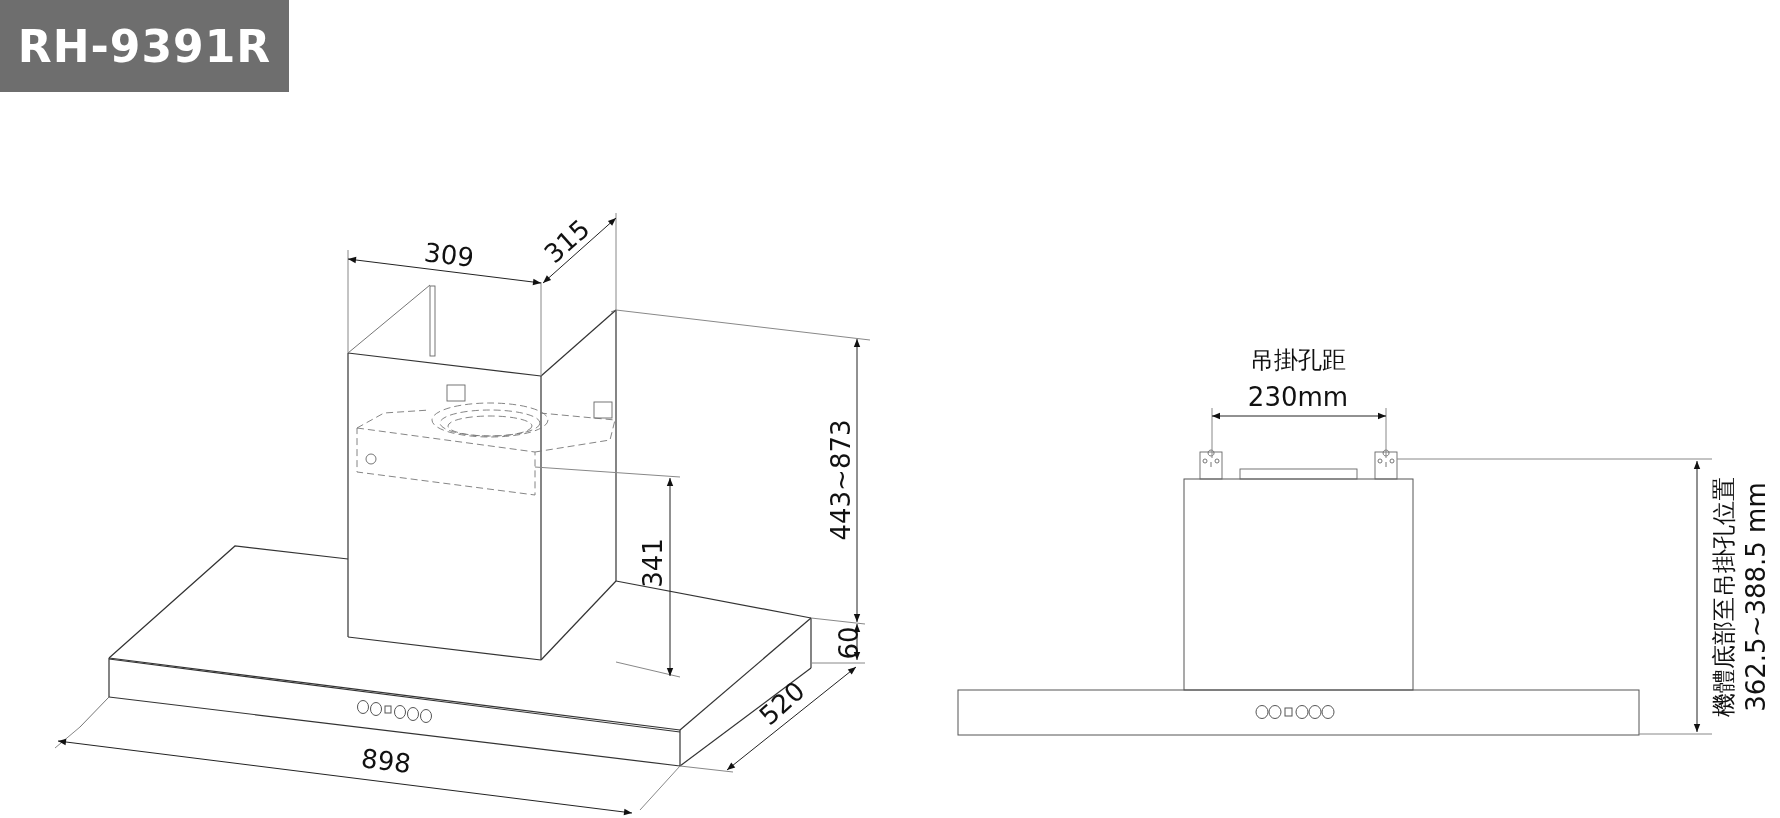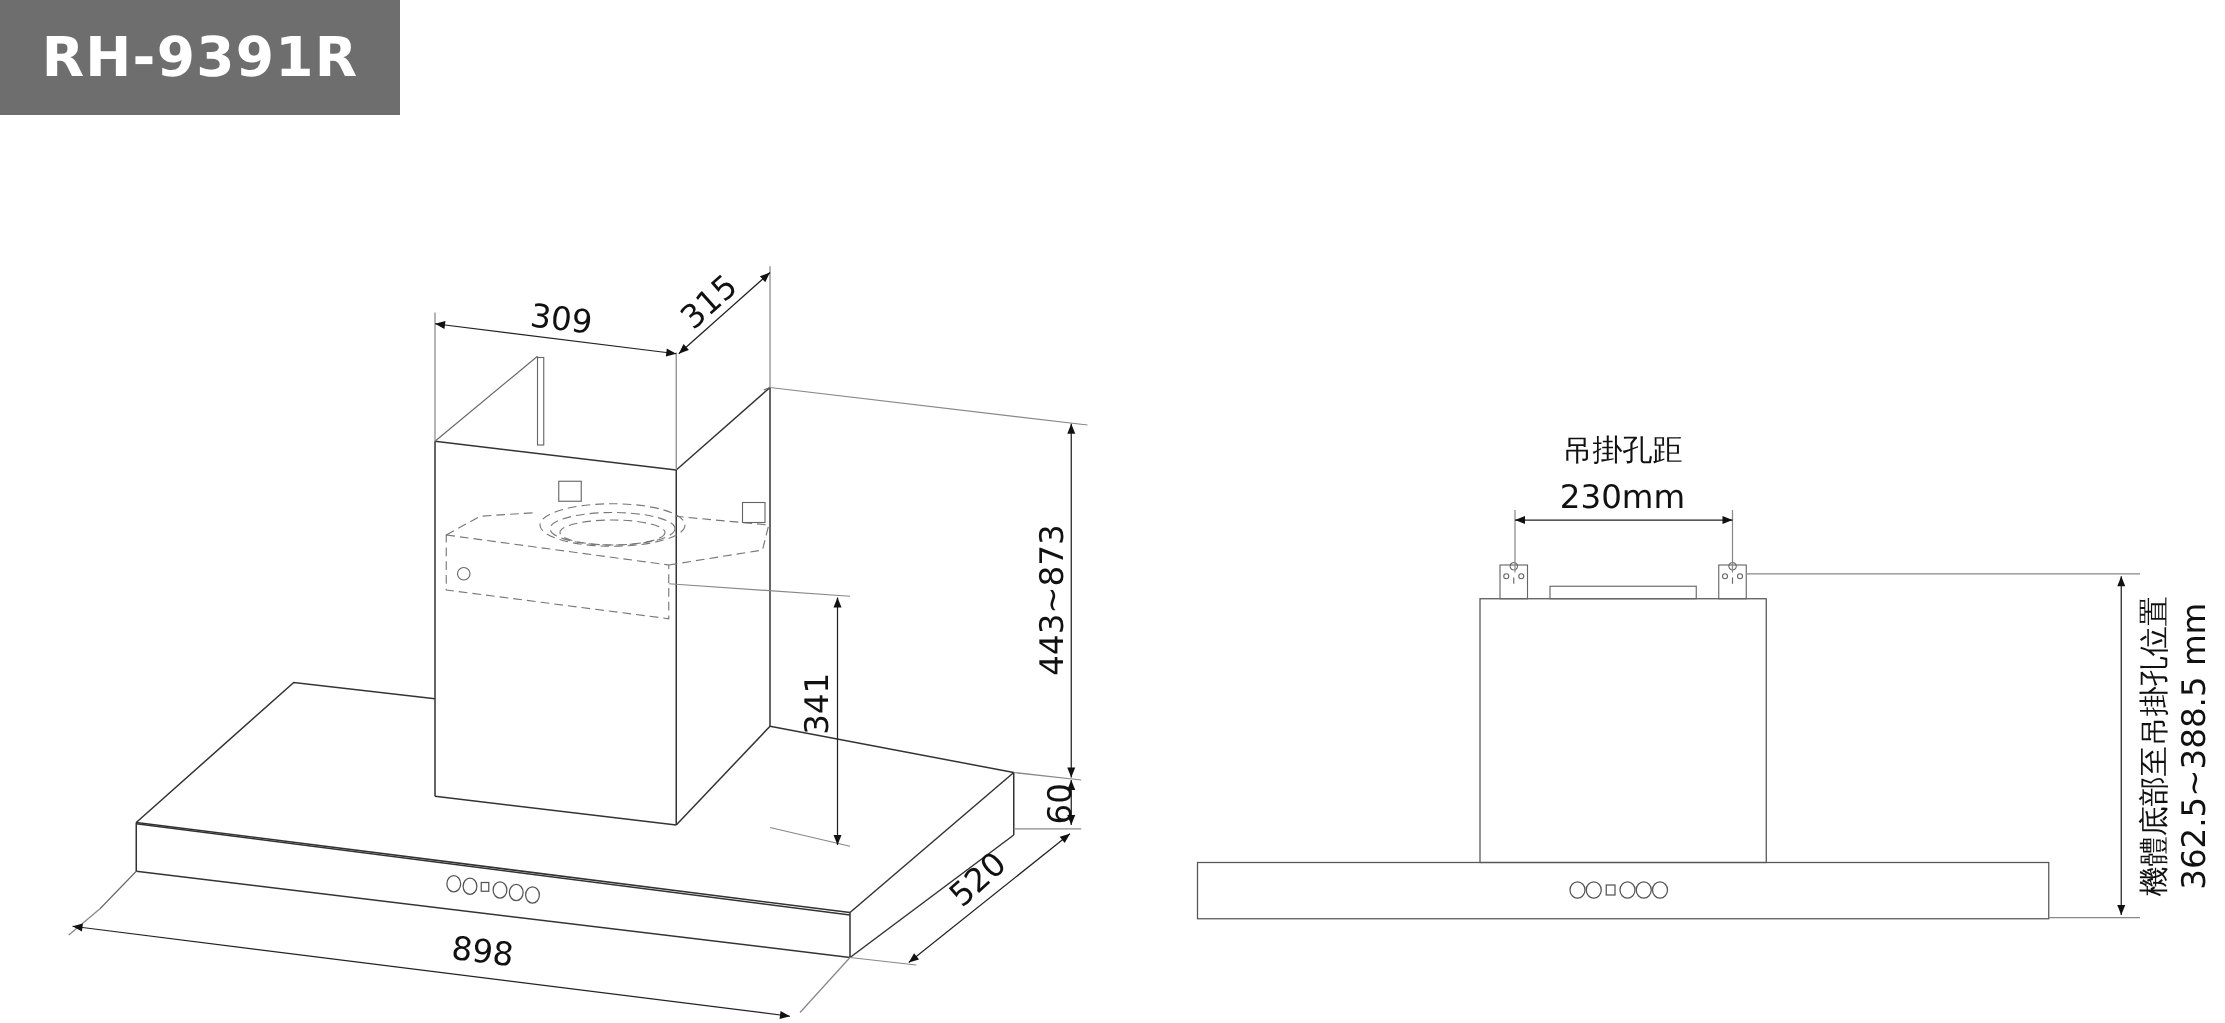--- a/index.html
+++ b/index.html
@@ -1,18 +1,18 @@
 <!DOCTYPE html>
 <html><head>
 <meta charset="utf-8">
 <style>
   html, body { margin: 0; padding: 0; background: #ffffff; }
   body { width: 1780px; height: 818px; position: relative; overflow: hidden; font-family: "DejaVu Sans", sans-serif; }
   .model-badge {
-    position: absolute; left: 0; top: 0; width: 320px; height: 92px;
+    position: absolute; left: 0; top: 0; width: 289px; height: 92px;
     background: #6e6e6e; color: #ffffff; display: flex; align-items: center; justify-content: center;
     font-family: "DejaVu Sans", sans-serif; font-weight: bold; font-size: 44px; letter-spacing: 1px;
   }
   svg.drawing { position: absolute; left: 0; top: 0; }
   .ln { stroke: #333; stroke-width: 1.2; fill: none; }
   .ln2 { stroke: #555; stroke-width: 1; fill: none; }
   .thin { stroke: #666; stroke-width: 0.9; fill: none; }
   .dash { stroke: #777; stroke-width: 0.9; fill: none; stroke-dasharray: 7 4; }
   .dim { stroke: #222; stroke-width: 1; fill: none; }
   .ext { stroke: #888; stroke-width: 1; fill: none; }

